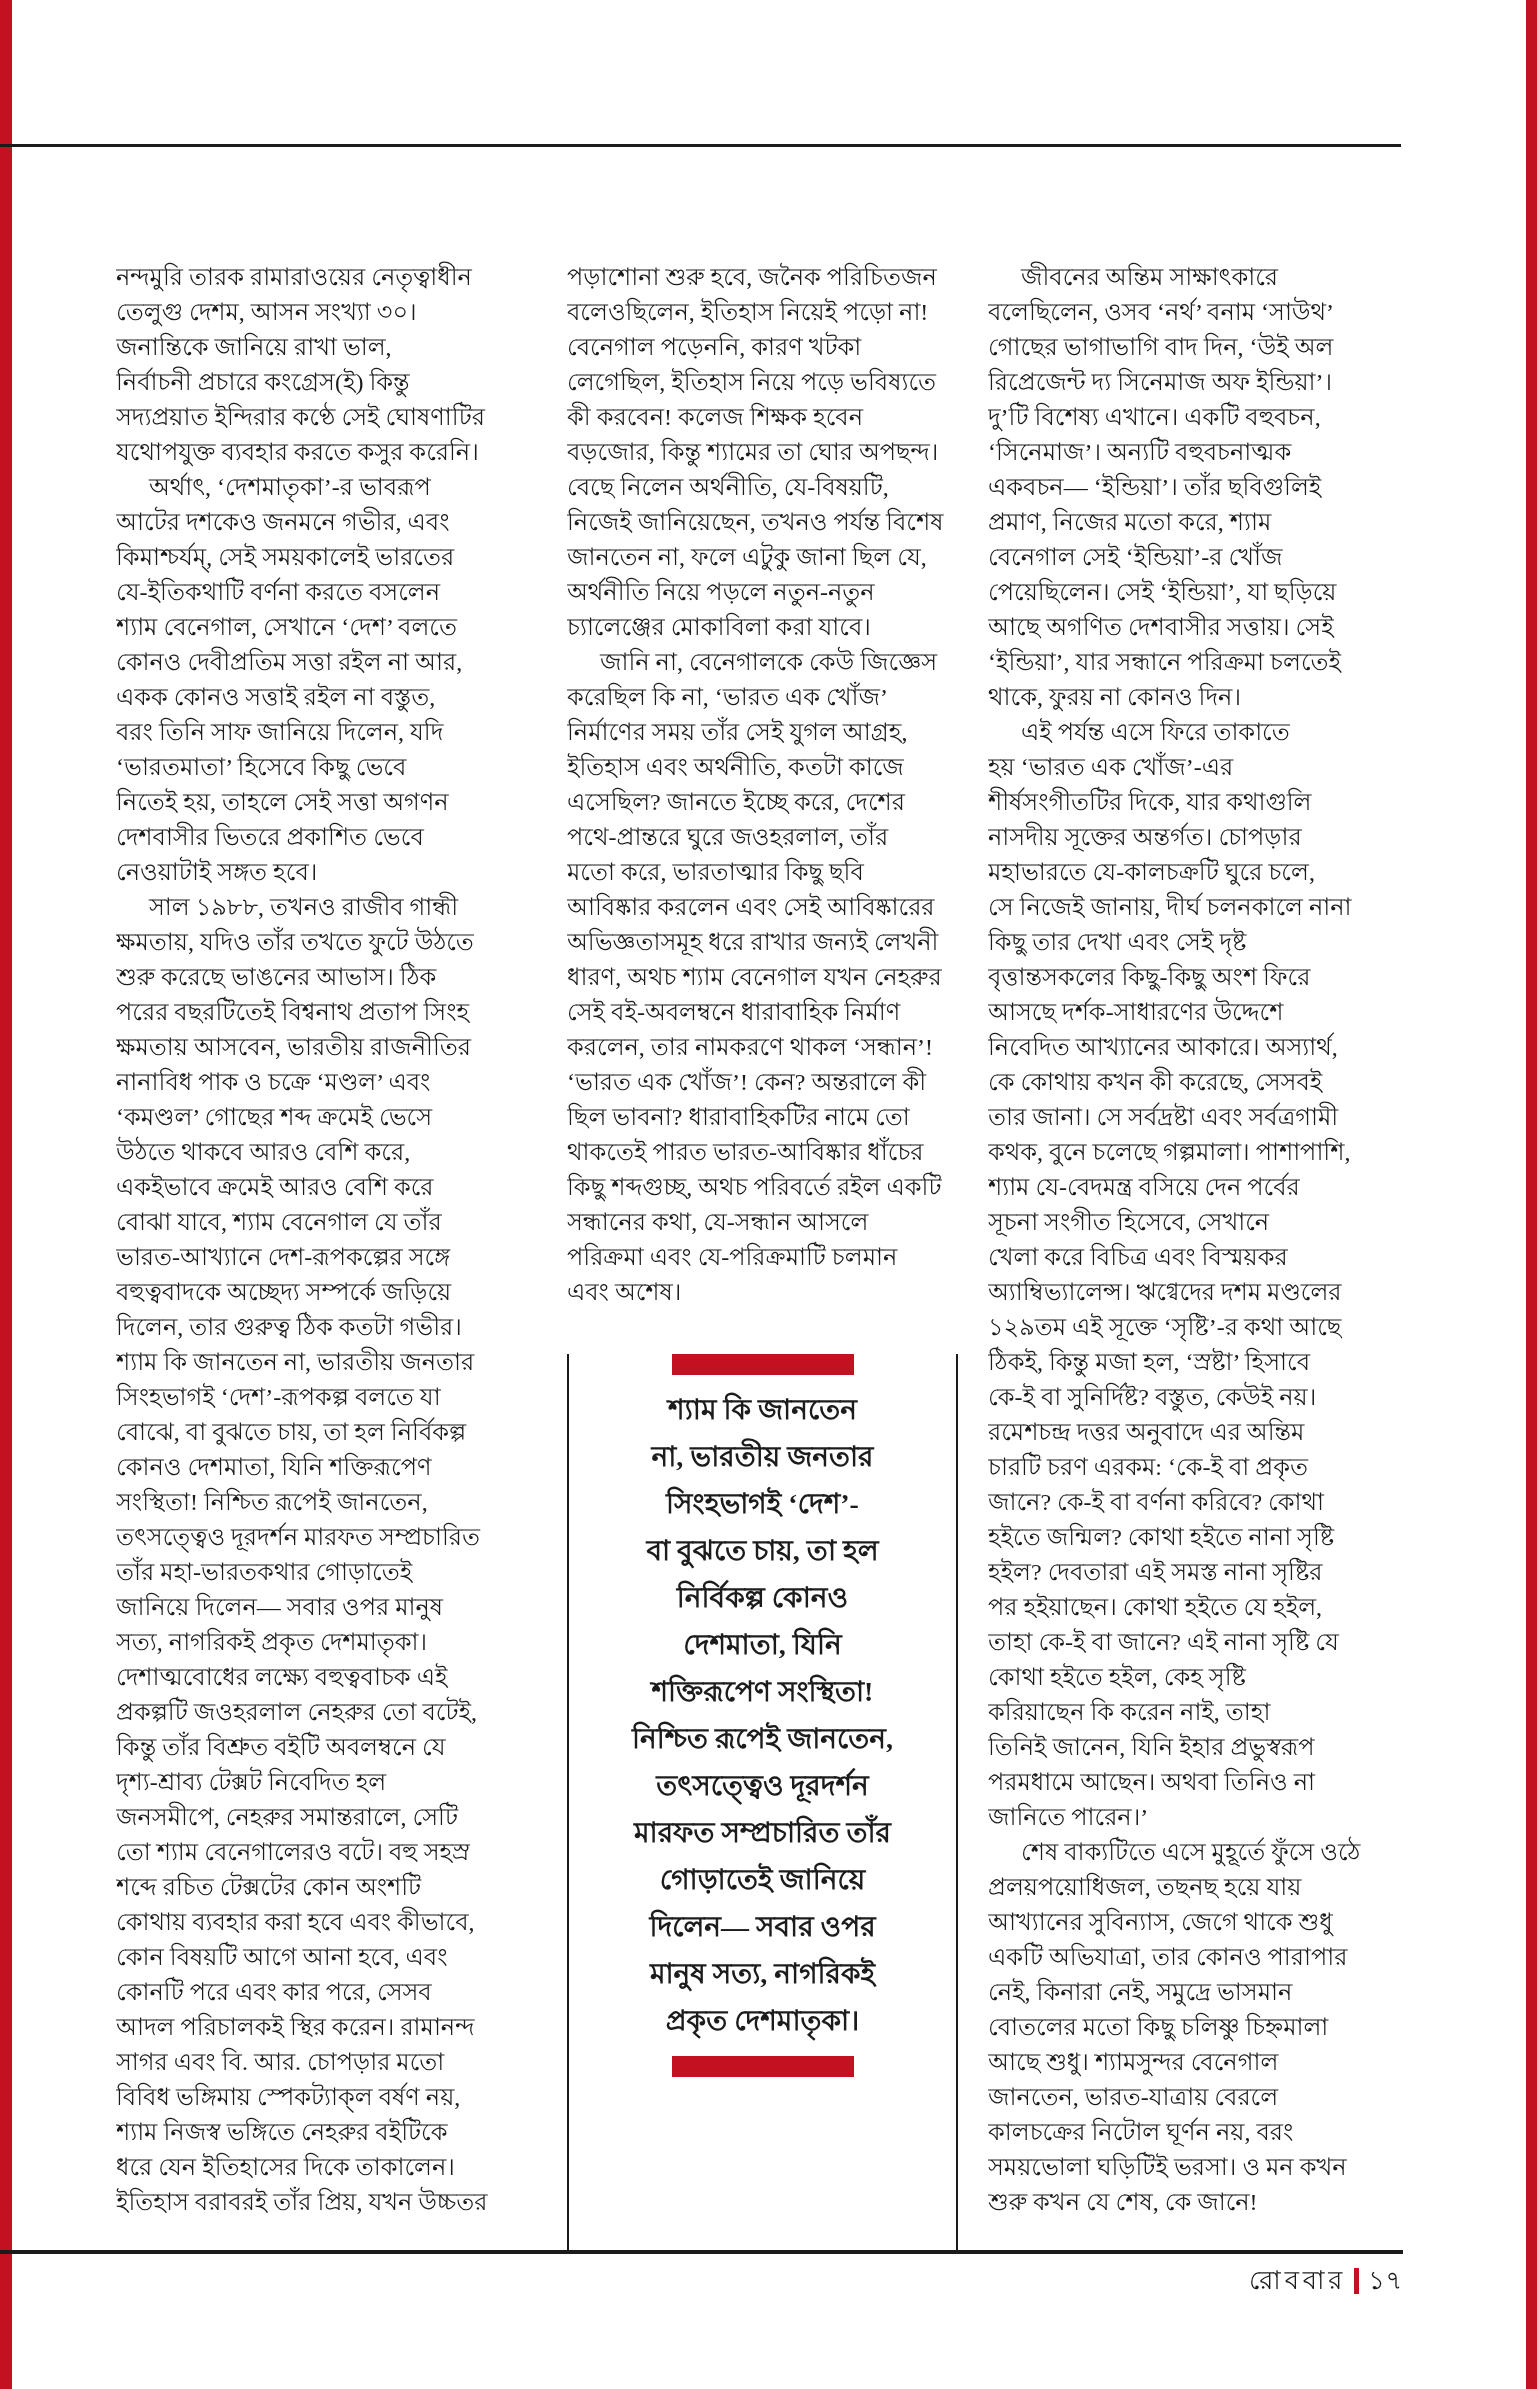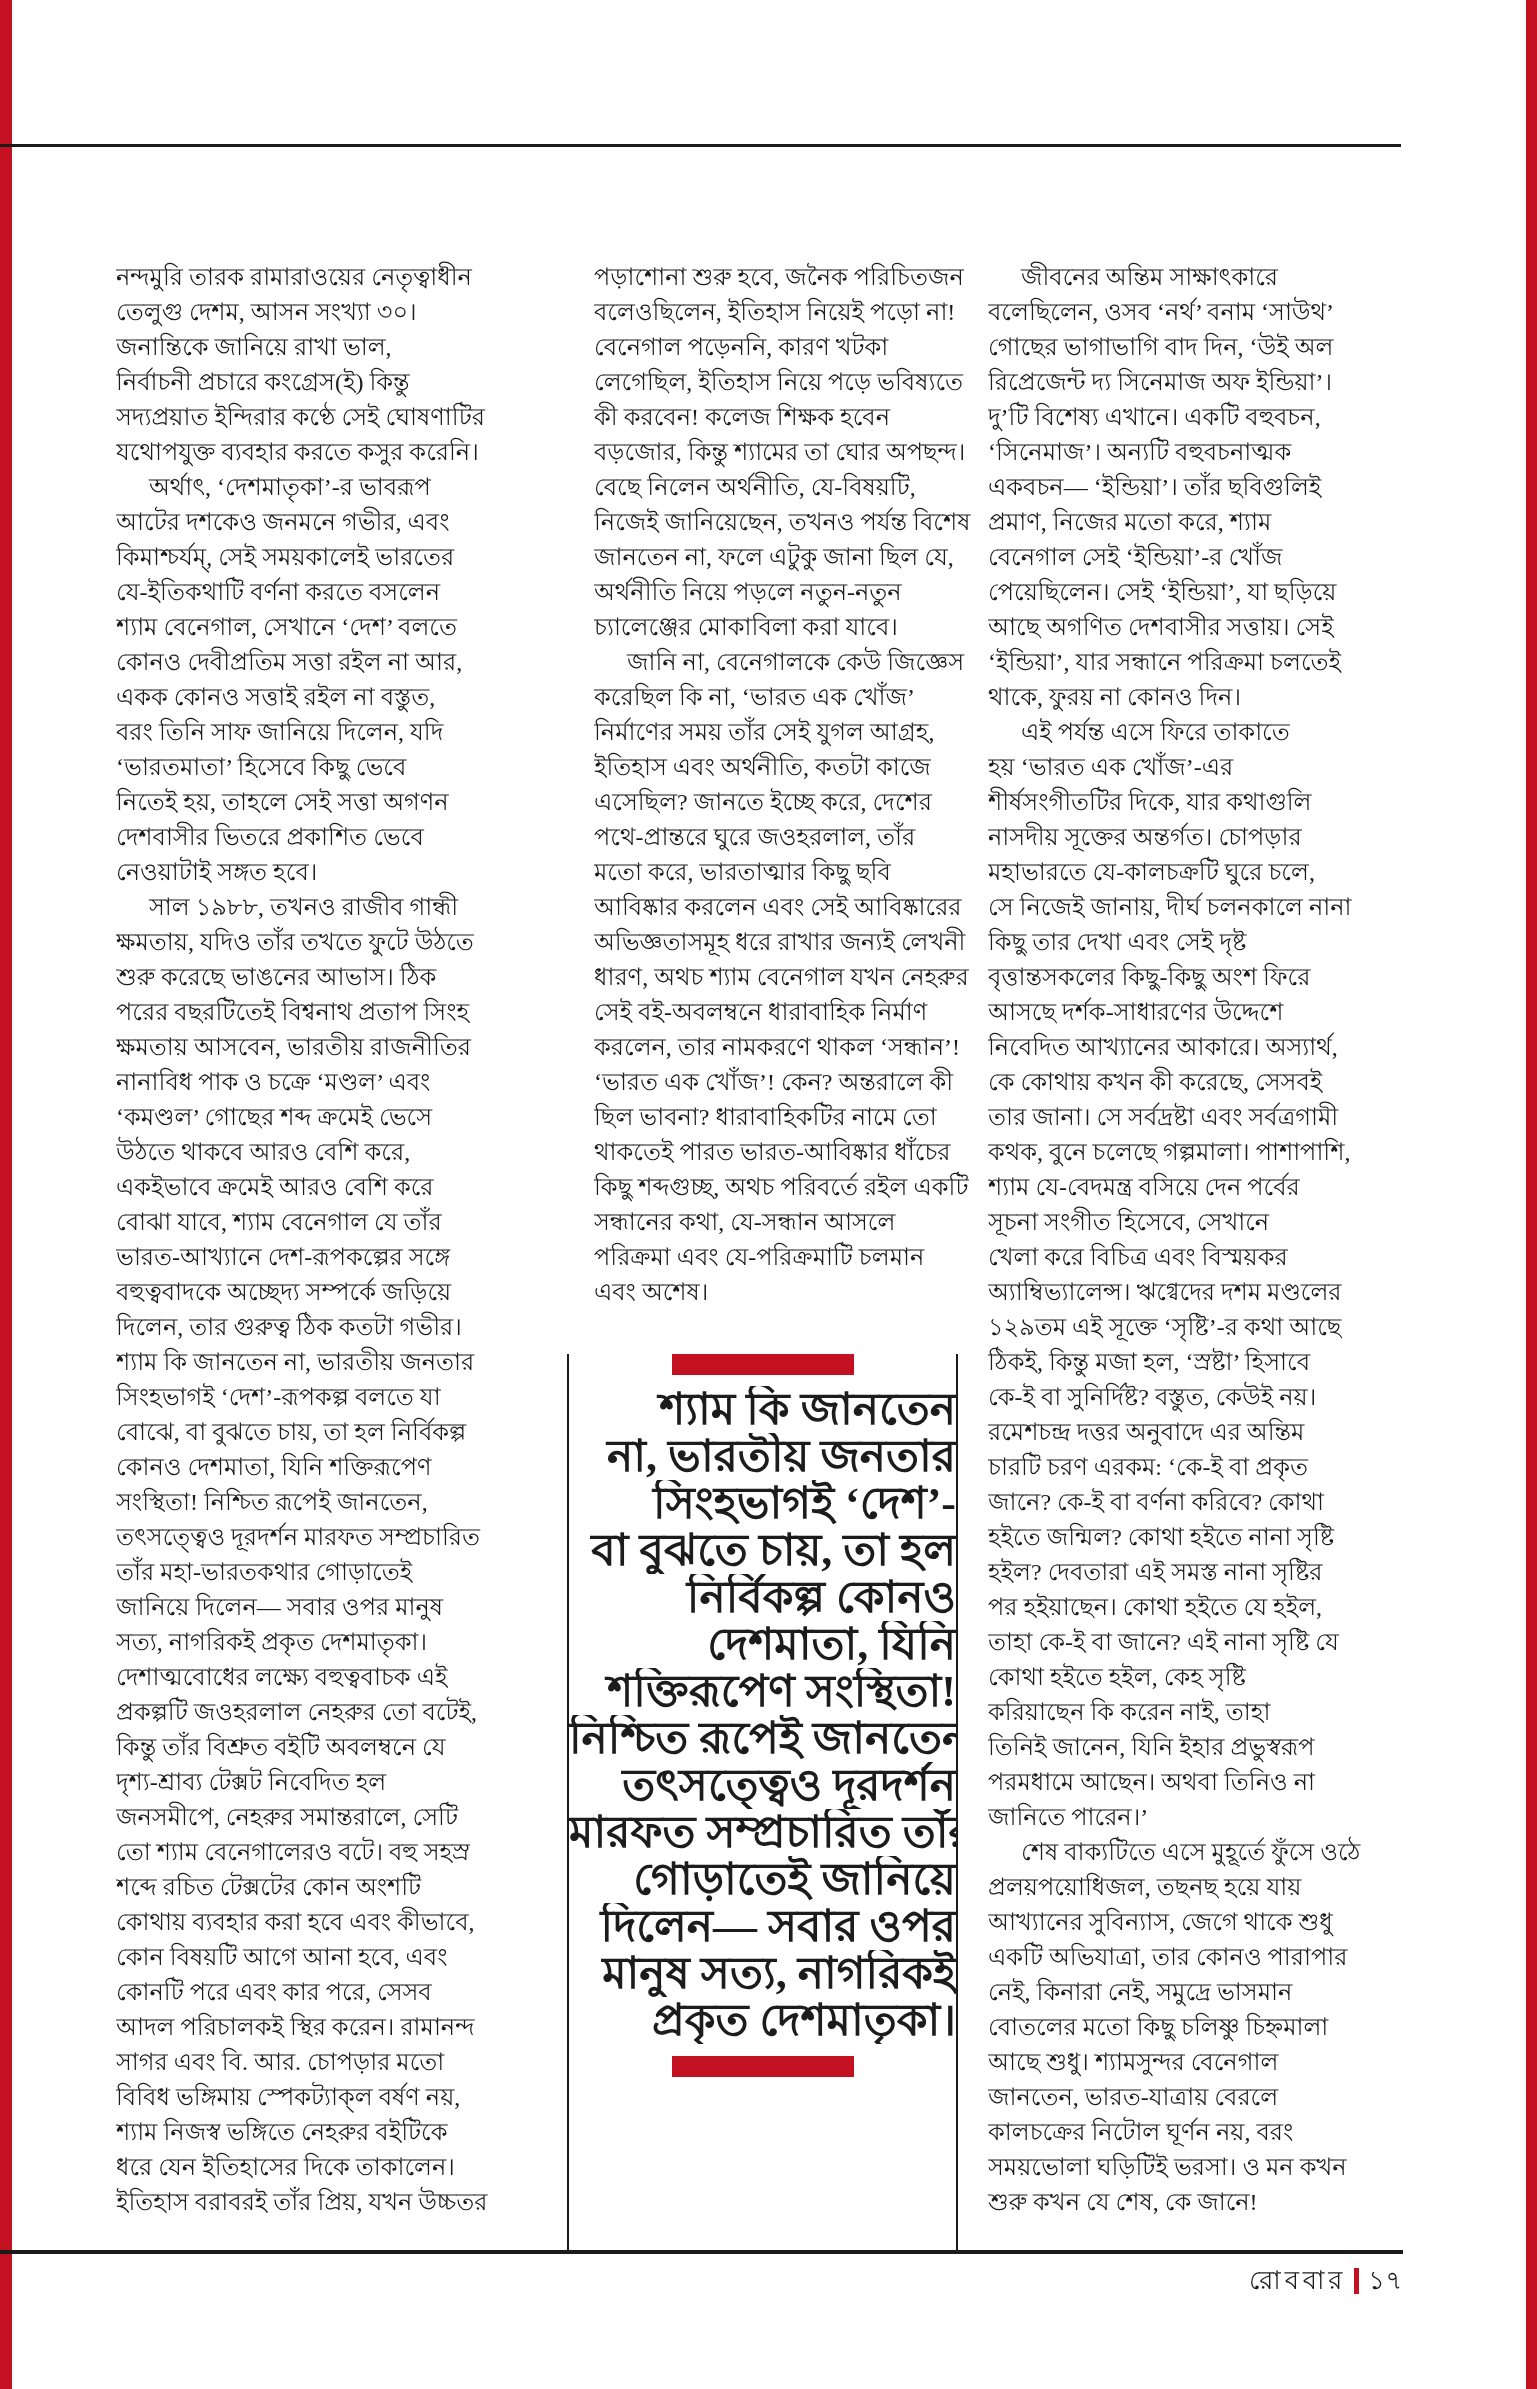--- a/index.html
+++ b/index.html
@@ -16,36 +16,36 @@
   .edge.right{right:0;}
   .rule{position:absolute;background:#1b1b1b;}
   .rule.top{left:0;top:144px;width:1401px;height:3.1px;}
   .rule.bottom{left:0;top:2250px;width:1403px;height:3.9px;}
   .col{
     position:absolute;top:260px;
     font-size:24px;line-height:35px;
     letter-spacing:0;
   }
   .col-left{left:116px;width:388px;}
-  .col-mid{left:594px;width:391px;}
+  .col-mid{left:567px;width:391px;}
   .col-right{left:988px;width:391px;}
   .bodyline{height:35px;overflow:hidden;white-space:nowrap;text-align:left;}
   .bodyline.indent{padding-left:33px;}
   .quotebox{
     position:absolute;left:567px;top:1354px;width:391px;height:896px;
     border-left:2.3px solid #1b1b1b;border-right:2.3px solid #1b1b1b;
     box-sizing:border-box;
   }
   .qbar{width:182px;height:21px;margin:0 auto;}
   .qbar.bottom{margin-top:12.4px;}
   .quotetext{
     margin-top:11px;
-    text-align:right;
+    text-align:center;
     font-weight:bold;
-    font-size:44px;line-height:47px;
+    font-size:28px;line-height:47px;
   }
   .quoteline{height:47px;overflow:hidden;white-space:nowrap;}
   .footer{
     position:absolute;top:2265px;right:135px;
     font-size:25.6px;line-height:31px;
     display:flex;align-items:center;margin-left:41px;
   }
   .footer .mag{letter-spacing:3.9px;}
   .footer .divider{display:inline-block;width:4.7px;height:26px;margin:0 9.3px 0 7.8px;}
   .footer .pageno{letter-spacing:0.8px;}

